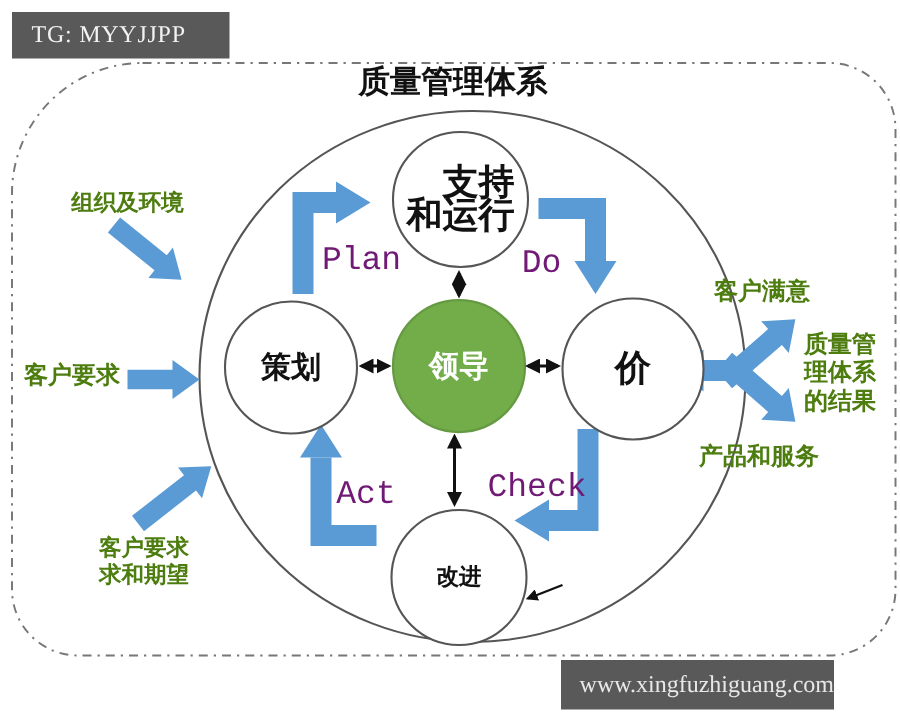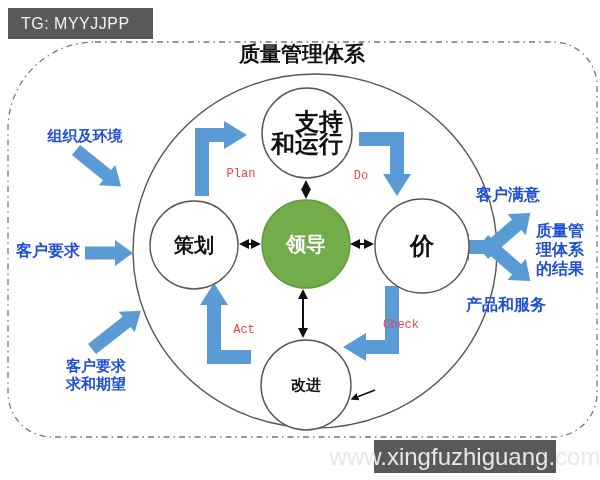--- a/index.html
+++ b/index.html
@@ -1,27 +1,27 @@
 <!DOCTYPE html>
 <html><head>
 <meta charset="utf-8">
 <style>
   html,body{margin:0;padding:0;background:#fff;}
   #stage{position:relative;width:600px;height:480px;background:#fff;overflow:hidden;
          font-family:"Liberation Sans",sans-serif;}
   #diagram-svg{position:absolute;left:0;top:0;}
   .abs{position:absolute;transform:translate(-50%,-50%);text-align:right;white-space:nowrap;}
-  .badge{position:absolute;background:#595959;color:#f2f2f2;display:flex;align-items:center;}
+  .badge{position:absolute;background:#595959;color:#f2f2f2;display:flex;align-items:center;font-family:Liberation Serif, serif;}
   .tg-badge{left:8px;top:8px;width:132px;height:31px;padding-left:13px;font-size:16px;letter-spacing:.5px;}
-  .site-badge{left:374px;top:440px;width:182px;height:33px;justify-content:center;font-size:24px;color:#e8e8e8;}
+  .site-badge{left:374px;top:440px;width:182px;height:33px;justify-content:flex-end;font-size:16px;color:#e8e8e8;}
   .title{font-size:21px;font-weight:bold;color:#111;}
   .node-label{font-weight:bold;color:#111;font-size:24px;line-height:22px;}
   .leader-label{color:#fff;font-weight:bold;font-size:20px;}
-  .cycle-label{font-family:"Liberation Mono",monospace;font-size:12px;color:#ef4444;}
-  .side-label{font-weight:bold;color:#1d4ed8;font-size:15px;line-height:18px;}
+  .cycle-label{font-family:"Liberation Mono",monospace;font-size:22px;color:#701a75;}
+  .side-label{font-weight:bold;color:#4d7c0f;font-size:15px;line-height:18px;}
   .side-label.md{font-size:16px;}
   .line{display:block;}
 </style>
 </head>
 <body>
 
 <div id="stage">
 
   <svg id="diagram-svg" width="600" height="480" viewBox="0 0 600 480">
     <defs>
@@ -102,21 +102,21 @@
   </div>
   <div class="abs node-label" style="left:194px;top:245px;font-size:20px;">策划</div>
   <div class="abs node-label" style="left:422px;top:246px;">
     <span class="line">价</span>
   </div>
   <div class="abs node-label" style="left:306px;top:385px;font-size:15px;">改进</div>
   <div class="abs leader-label" style="left:306px;top:244px;">领导</div>
 
   <div class="abs cycle-label" style="left:241px;top:174px;">Plan</div>
   <div class="abs cycle-label" style="left:361px;top:176px;">Do</div>
-  <div class="abs cycle-label" style="left:358px;top:325px;margin-left:43px;">Check</div>
+  <div class="abs cycle-label" style="left:358px;top:325px;">Check</div>
   <div class="abs cycle-label" style="left:244px;top:330px;">Act</div>
 
   <div class="abs side-label" style="left:85px;top:136px;">组织及环境</div>
   <div class="abs side-label md" style="left:48px;top:251px;">客户要求</div>
   <div class="abs side-label" style="left:96px;top:375px;">
     <span class="line">客户要求</span>
     <span class="line">求和期望</span>
   </div>
 
   <div class="abs side-label md" style="left:508px;top:195px;">客户满意</div>

